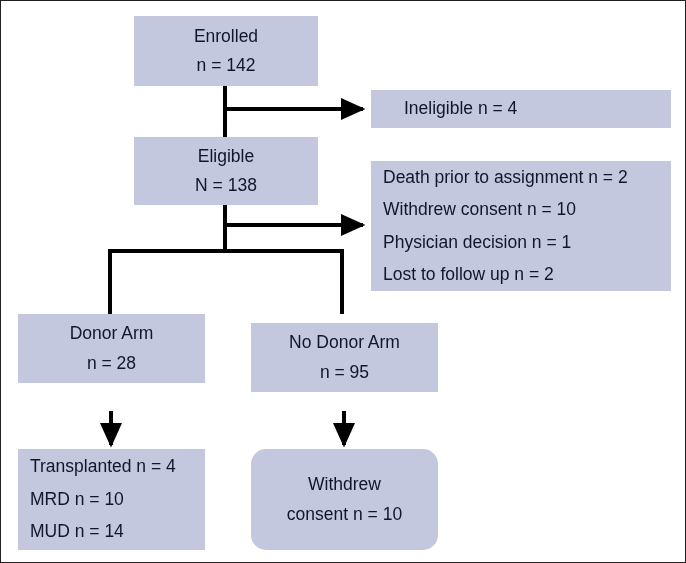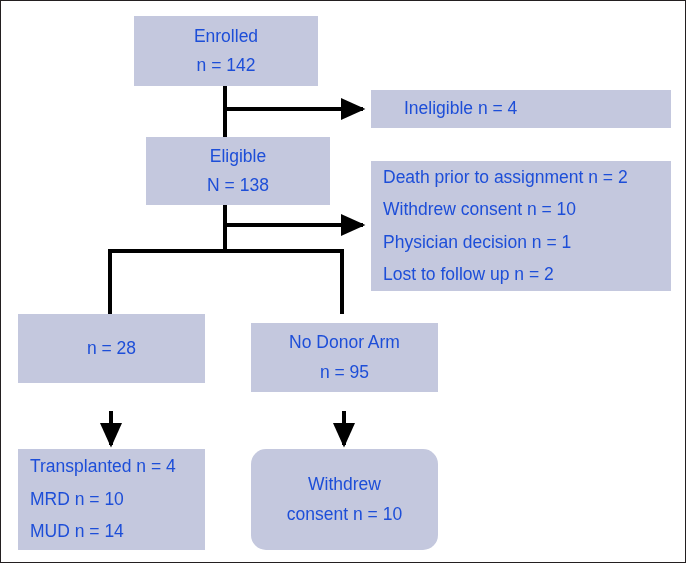--- a/index.html
+++ b/index.html
@@ -22,21 +22,21 @@
     left: 0;
     top: 0;
     width: 686px;
     height: 563px;
     pointer-events: none;
   }
   .node {
     position: absolute;
     background: #c4c8de;
     box-sizing: border-box;
-    color: #1d4ed8;
+    color: #0f172a;
     font-size: 17.5px;
     line-height: 1.45;
     display: flex;
     flex-direction: column;
     justify-content: center;
     z-index: 3;
   }
   .node.center {
     align-items: center;
     text-align: center;
@@ -88,33 +88,34 @@
 
   <div class="node center pair" style="left:133px; top:15px; width:184px; height:70px;">
     <div class="line">Enrolled</div>
     <div class="line">n = 142</div>
   </div>
 
   <div class="node left" style="left:370px; top:89px; width:300px; height:38px;padding-left:33px;">
     <div class="line">Ineligible n = 4</div>
   </div>
 
-  <div class="node center pair" style="left:133px; top:136px; width:184px; height:68px;margin-left:12px;">
+  <div class="node center pair" style="left:133px; top:136px; width:184px; height:68px;">
     <div class="line">Eligible</div>
     <div class="line">N = 138</div>
   </div>
 
   <div class="node left list" style="left:370px; top:160px; width:300px; height:130px;">
     <div class="line">Death prior to assignment n = 2</div>
     <div class="line">Withdrew consent n = 10</div>
     <div class="line">Physician decision n = 1</div>
     <div class="line">Lost to follow up n = 2</div>
   </div>
 
   <div class="node center pair" style="left:17px; top:313px; width:187px; height:69px;">
+    <div class="line">Donor Arm</div>
     <div class="line">n = 28</div>
   </div>
 
   <div class="node center pair" style="left:250px; top:322px; width:187px; height:69px;">
     <div class="line">No Donor Arm</div>
     <div class="line">n = 95</div>
   </div>
 
   <div class="node left list" style="left:17px; top:448px; width:187px; height:101px;">
     <div class="line">Transplanted n = 4</div>

